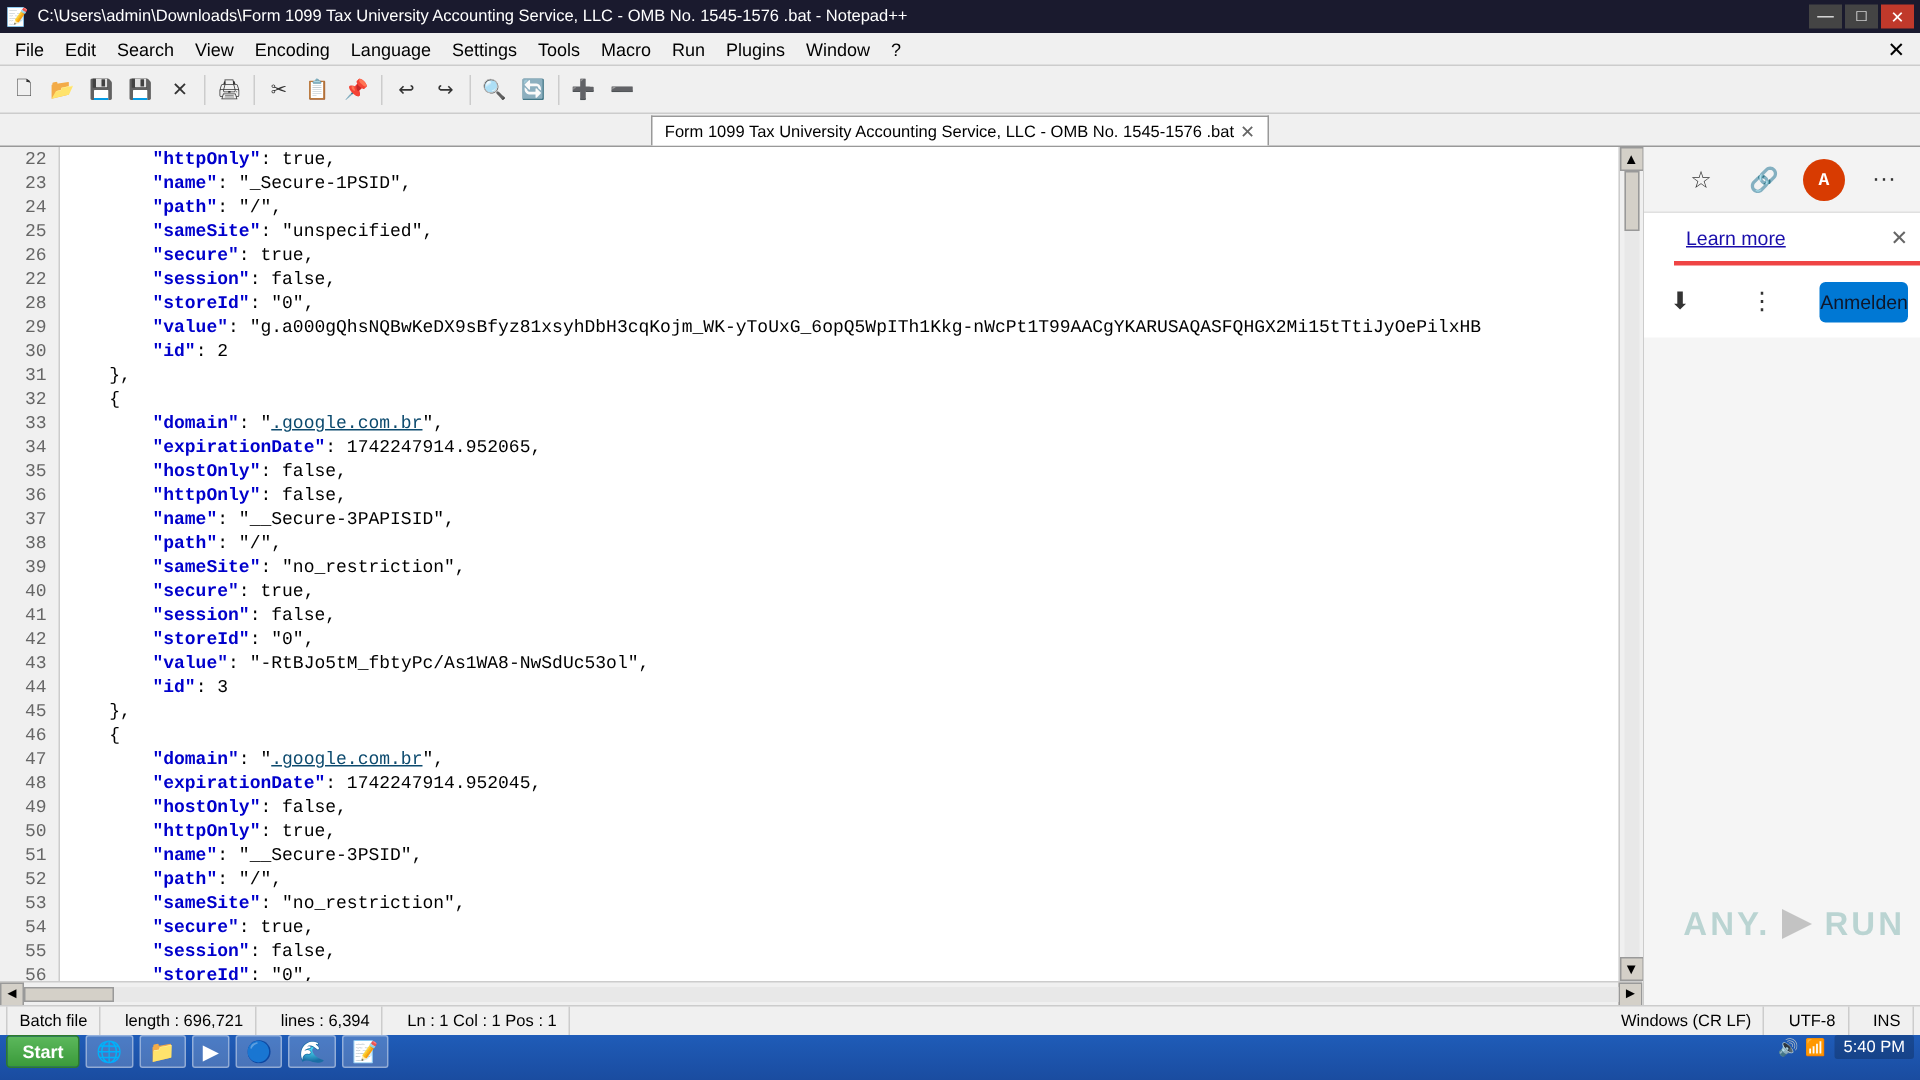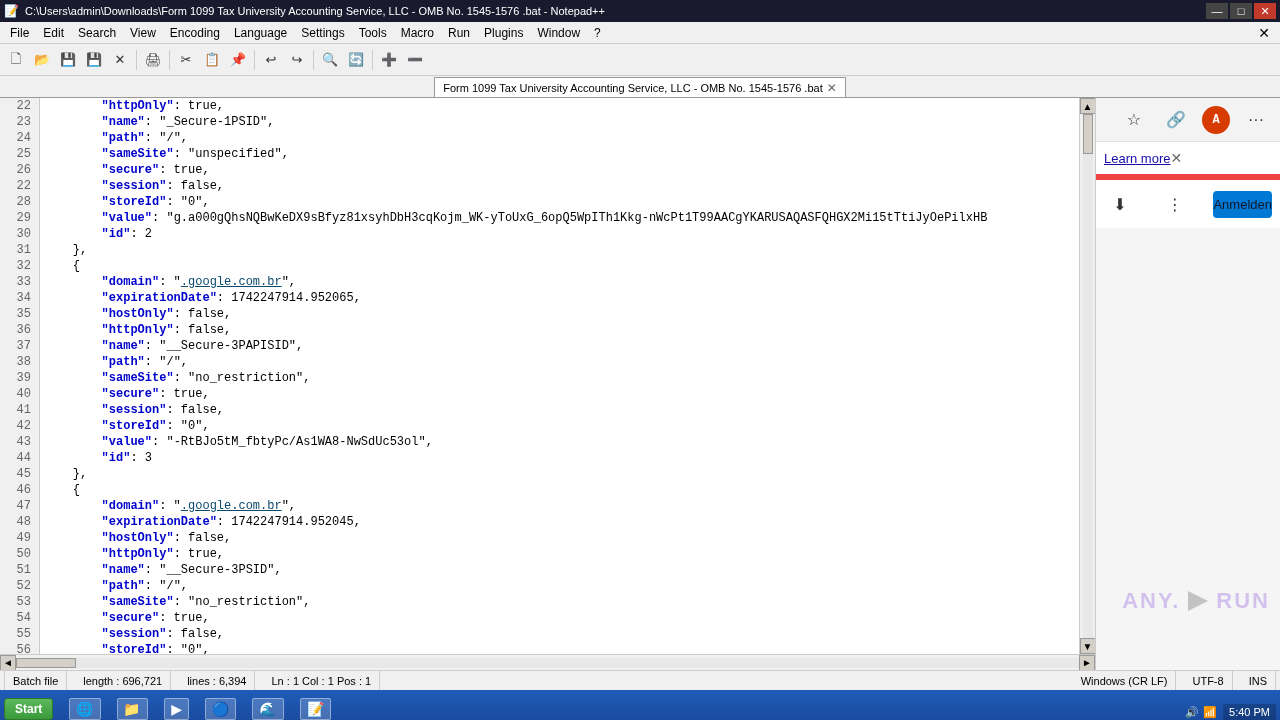--- a/index.html
+++ b/index.html
@@ -183,24 +183,24 @@
       display: flex;
       align-items: center;
     }
     .status-item:first-child { border-left: 1px solid #ccc; }
 
     
     .taskbar {
       height: 30px;
       background: linear-gradient(to bottom, #1f5cb8, #1a4ca0);
       display: flex;
-      align-items: flex-end;
+      align-items: flex-start;
       padding: 0 4px;
       flex-shrink: 0;
-      gap: 16px;
+      gap: 4px;
     }
     .start-btn {
       background: linear-gradient(to bottom, #5cb85c, #3a9a3a);
       color: #fff;
       border: 1px solid #2d7a2d;
       border-radius: 3px;
       padding: 2px 10px;
       font-family: Arial, sans-serif;
       font-size: 12px;
       font-weight: bold;
@@ -259,22 +259,23 @@
     }
     .rp-user-avatar {
       width: 28px; height: 28px; background: #d83b01; border-radius: 50%;
       display: flex; align-items: center; justify-content: center;
       color: #fff; font-size: 12px; font-weight: bold;
     }
     .rp-learn-more {
       padding: 8px;
       display: flex;
       align-items: center;
-      justify-content: flex-start;
-      border-bottom: 6px solid #ef4444;
+      justify-content: space-between;
+      border-bottom: 3px solid #ef4444;
+      margin-left: 20px;
     }
     .rp-learn-text { font-family: Arial, sans-serif; font-size: 13px; color: #1a0dab; text-decoration: underline; cursor: pointer; }
     .rp-close-btn { background: none; border: none; cursor: pointer; font-size: 14px; color: #666; }
     .rp-sign-in-area {
       padding: 8px;
       display: flex;
       align-items: center;
       justify-content: space-between;
     }
     .rp-sign-in-btn {
@@ -283,27 +284,27 @@
       border: none;
       border-radius: 4px;
       padding: 6px 0;
       font-family: Arial, sans-serif;
       font-size: 13px;
       cursor: pointer;
     }
     .rp-body { flex: 1; background: #f5f5f5; position: relative; }
     .rp-watermark {
       position: absolute;
-      bottom: 55px;
+      bottom: 40px;
       right: 10px;
       opacity: 0.25;
       font-family: Arial, sans-serif;
       font-size: 22px;
       font-weight: bold;
-      color: #6d28d9;
+      color: #0f766e;
       white-space: nowrap;
       display: flex;
       align-items: center;
       gap: 4px;
     }
 
     
     .tb-icon { font-size: 13px; }
   </style>
 </head>

